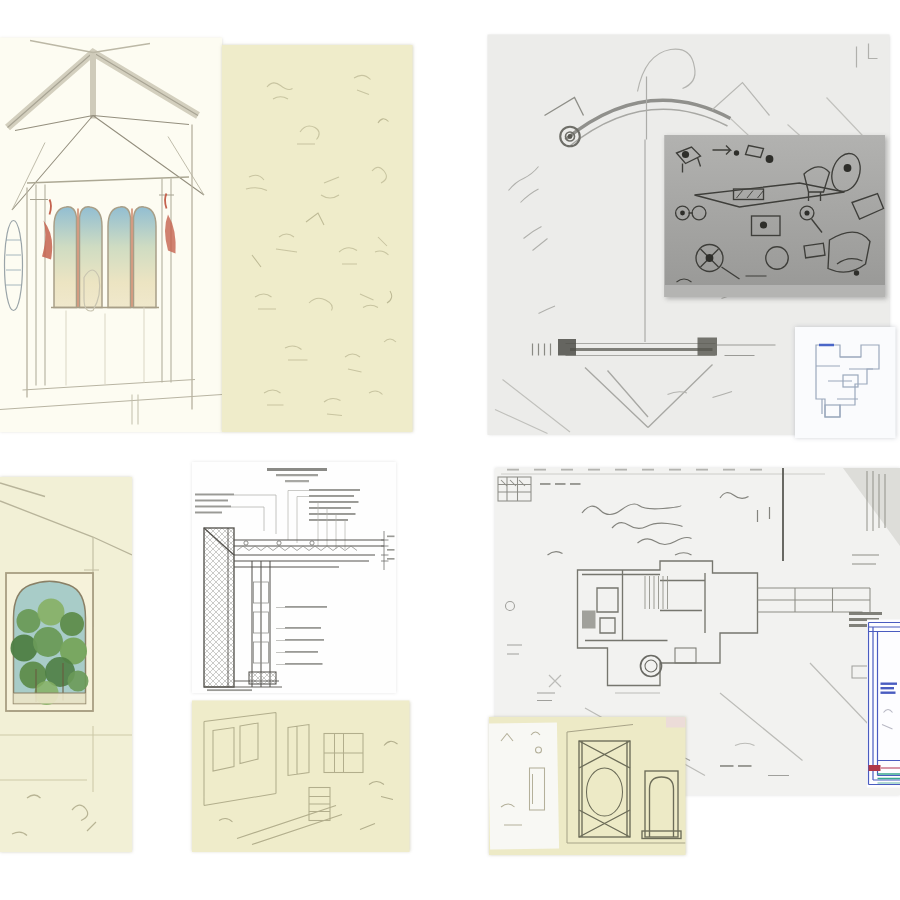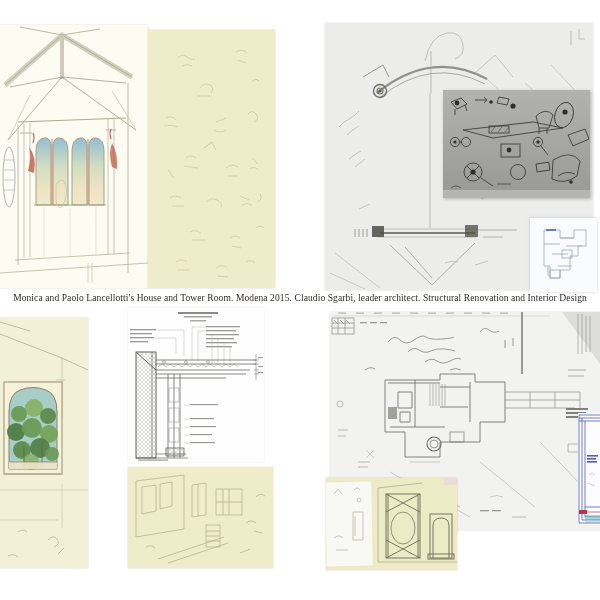--- a/index.html
+++ b/index.html
@@ -183,21 +183,20 @@
       <g stroke="#9aa8bc" stroke-width="0.8" fill="none">
         <path d="M14,12 h16 v8 h14 v-8 h12 v16 h-8 v10 h-8 v14 h-10 v8 h-10 v-12 h-6 v-22 h0 z"></path>
         <path d="M14,26 h16 M30,20 h14 M36,28 h16 M22,36 h16 M28,48 h14 M18,48 v10"></path>
         <rect x="32" y="32" width="10" height="8"></rect>
         <rect x="20" y="52" width="10" height="8"></rect>
       </g>
       <path d="M16,12 h10" stroke="#4a66c8" stroke-width="1.6"></path>
     </svg>
   </div>
 
-  <div id="caption">Monica and Paolo Lancellotti's House and Tower Room. Modena 2015.  Claudio Sgarbi, leader architect. Structural Renovation and Interior Design</div>
 
   <div class="panel paper-yellow" style="left:0;top:318px;width:88px;height:250px;background:#f2f0d6">
     <svg viewBox="0 0 88 250">
       <path d="M0,16 L62,40 L88,52 M0,4 L30,13" stroke="#b8b49a" stroke-width="0.9" fill="none"></path>
       <path d="M62,40 V100 M56,62 h10" stroke="#c4c0a4" stroke-width="0.8" fill="none"></path>
       <g transform="translate(4,64)">
         <rect x="0" y="0" width="58" height="92" fill="#f6f2da" stroke="#a89e82" stroke-width="1.2"></rect>
         <path d="M5,87 V30 Q5,12 16,8 Q29,3 42,8 Q53,12 53,30 V87 Z" fill="#a8ccc8" stroke="#8a8066" stroke-width="1"></path>
         <g stroke="none">
           <circle cx="15" cy="32" r="8" fill="#6a9a58" opacity="0.95"></circle>

